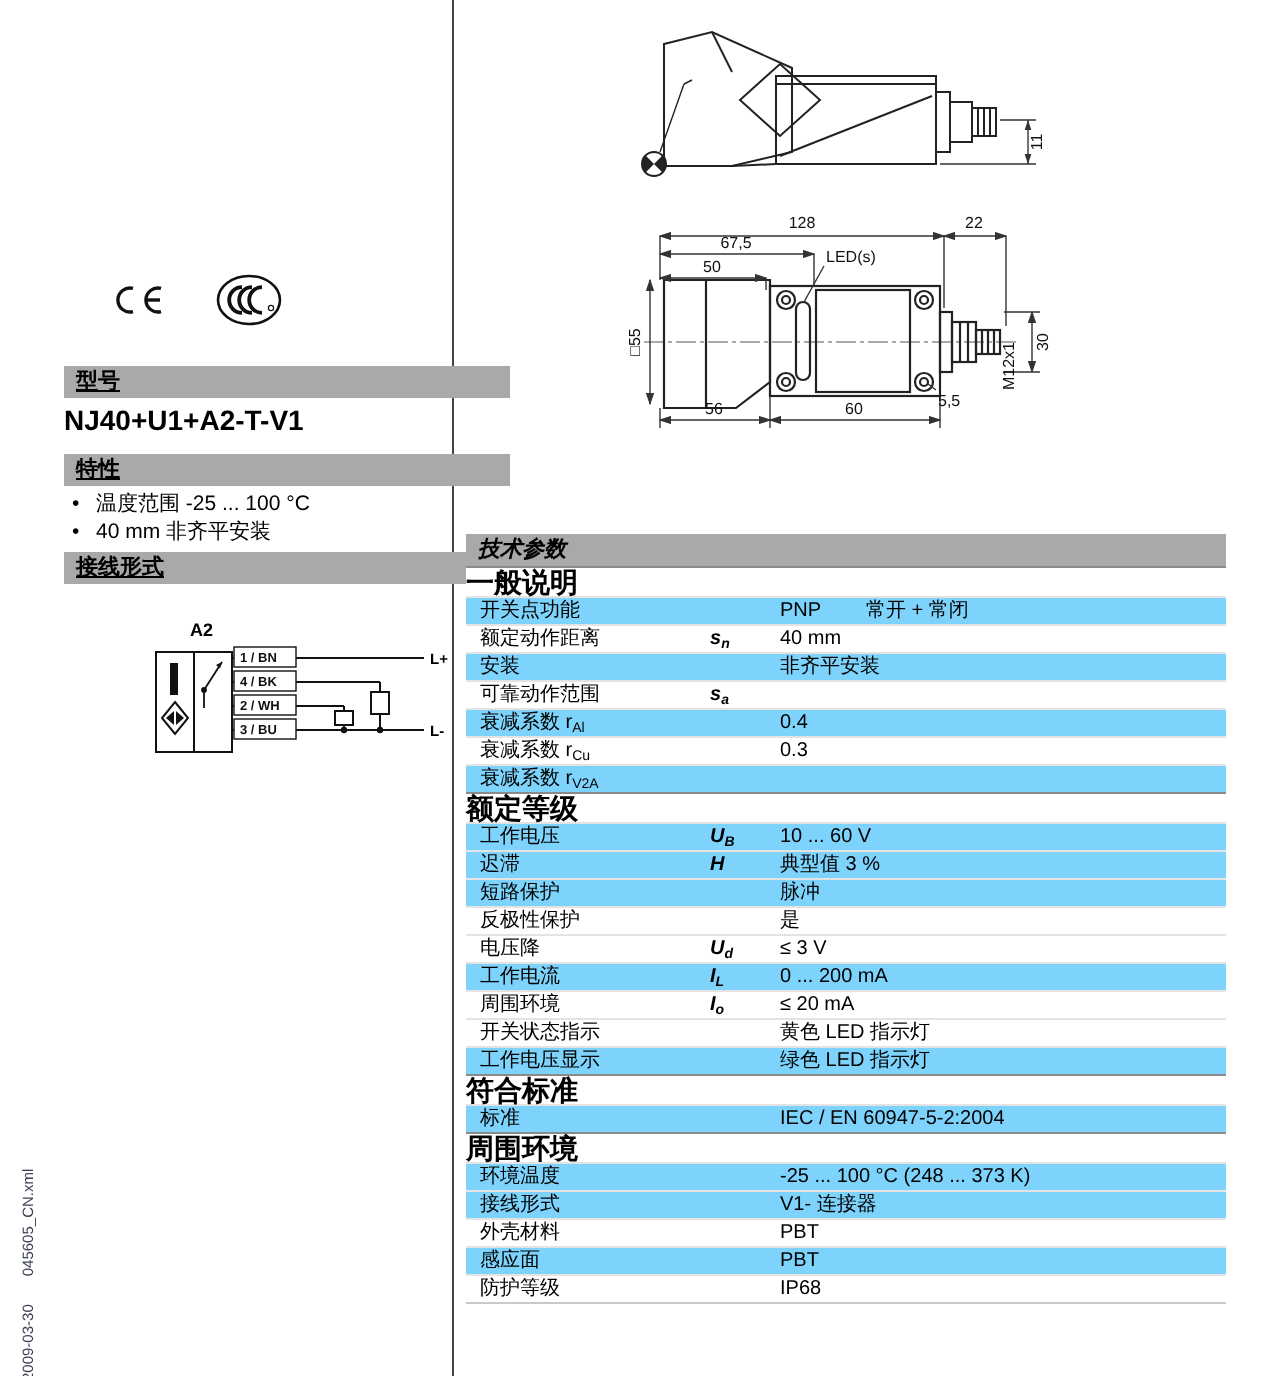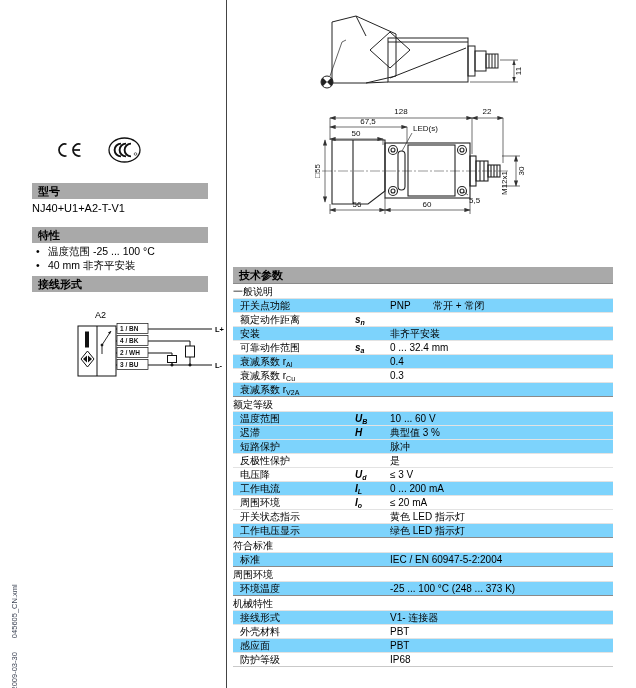--- a/index.html
+++ b/index.html
@@ -2,29 +2,29 @@
 <html><head>
 <meta charset="utf-8">
 <style>
   html,body{margin:0;padding:0;background:#fff;}
   .page{position:relative;width:636px;height:688px;background:#fff;overflow:hidden;
         font-family:"Liberation Sans","DejaVu Sans",sans-serif;color:#000;}
   .vdivider{position:absolute;left:226px;top:0;width:1px;height:688px;background:#444;}
   
   .bar{position:absolute;height:16px;background:#a9a9a9;color:#000;font-weight:bold;
        font-size:11px;line-height:16px;padding-left:6px;box-sizing:border-box;}
-  .bar-left{left:32px;width:176px;}
-  .bar-right{left:233px;width:380px;}
-  .model-text{position:absolute;left:32px;top:202px;font-size:11px;font-weight:normal;}
+  .bar-left{left:32px;width:223px;text-decoration:underline;}
+  .bar-right{left:233px;width:380px;font-style:italic;}
+  .model-text{position:absolute;left:32px;top:202px;font-size:14px;font-weight:bold;}
   .feature-item{position:absolute;left:36px;font-size:10.5px;}
   .feature-item .blt{display:inline-block;width:12px;}
-  .a2-label{position:absolute;left:95px;top:310px;font-size:9px;font-weight:normal;}
+  .a2-label{position:absolute;left:95px;top:310px;font-size:9px;font-weight:bold;}
   
   .tech-table{position:absolute;left:233px;top:283px;width:380px;border-bottom:1px solid #c9c9c9;}
-  .sec-row{height:14px;line-height:15px;font-size:10px;font-weight:normal;
+  .sec-row{height:14px;line-height:15px;font-size:14px;font-weight:bold;
            border-top:1px solid #8a8a8a;background:#fff;}
   .param-row{display:flex;height:13px;line-height:13px;font-size:10px;border-top:1px solid #e3e3e3;}
   .param-row.stripe{background:#7dd3fc;}
   .c-label{flex:0 0 115px;padding-left:7px;white-space:nowrap;overflow:visible;}
   .c-sym{flex:0 0 35px;font-weight:bold;font-style:italic;}
   .c-val{flex:1;font-weight:normal;white-space:nowrap;}
   .c-val .v1{display:inline-block;min-width:43px;}
   sub{font-size:7px;vertical-align:-2px;line-height:0;}
   
   .footer-rot{position:absolute;left:-58px;top:612px;width:146px;height:11px;
@@ -227,48 +227,48 @@
   <div class="tech-table">
       <div class="sec-row">一般说明</div>
       <div class="param-row stripe">
         <div class="c-label">开关点功能</div>
         <div class="c-sym"></div>
         <div class="c-val"><span class="v1">PNP</span><span class="v2">常开 + 常闭</span></div>
       </div>
       <div class="param-row">
         <div class="c-label">额定动作距离</div>
         <div class="c-sym">s<sub>n</sub></div>
+        <div class="c-val">40 mm</div>
       </div>
       <div class="param-row stripe">
         <div class="c-label">安装</div>
         <div class="c-sym"></div>
         <div class="c-val">非齐平安装</div>
       </div>
       <div class="param-row">
         <div class="c-label">可靠动作范围</div>
         <div class="c-sym">s<sub>a</sub></div>
-        <div class="c-val">0 ... 32.4 mm</div>
       </div>
       <div class="param-row stripe">
         <div class="c-label">衰减系数 r<sub>Al</sub></div>
         <div class="c-sym"></div>
         <div class="c-val">0.4</div>
       </div>
       <div class="param-row">
         <div class="c-label">衰减系数 r<sub>Cu</sub></div>
         <div class="c-sym"></div>
         <div class="c-val">0.3</div>
       </div>
       <div class="param-row stripe">
         <div class="c-label">衰减系数 r<sub>V2A</sub></div>
         <div class="c-sym"></div>
       </div>
       <div class="sec-row">额定等级</div>
       <div class="param-row stripe">
-        <div class="c-label">温度范围</div>
+        <div class="c-label">工作电压</div>
         <div class="c-sym">U<sub>B</sub></div>
         <div class="c-val">10 ... 60 V</div>
       </div>
       <div class="param-row stripe">
         <div class="c-label">迟滞</div>
         <div class="c-sym">H</div>
         <div class="c-val">典型值 3 %</div>
       </div>
       <div class="param-row stripe">
         <div class="c-label">短路保护</div>
@@ -310,21 +310,20 @@
         <div class="c-label">标准</div>
         <div class="c-sym"></div>
         <div class="c-val">IEC / EN 60947-5-2:2004</div>
       </div>
       <div class="sec-row">周围环境</div>
       <div class="param-row stripe">
         <div class="c-label">环境温度</div>
         <div class="c-sym"></div>
         <div class="c-val">-25 ... 100 °C (248 ... 373 K)</div>
       </div>
-      <div class="sec-row">机械特性</div>
       <div class="param-row stripe">
         <div class="c-label">接线形式</div>
         <div class="c-sym"></div>
         <div class="c-val">V1- 连接器</div>
       </div>
       <div class="param-row">
         <div class="c-label">外壳材料</div>
         <div class="c-sym"></div>
         <div class="c-val">PBT</div>
       </div>

